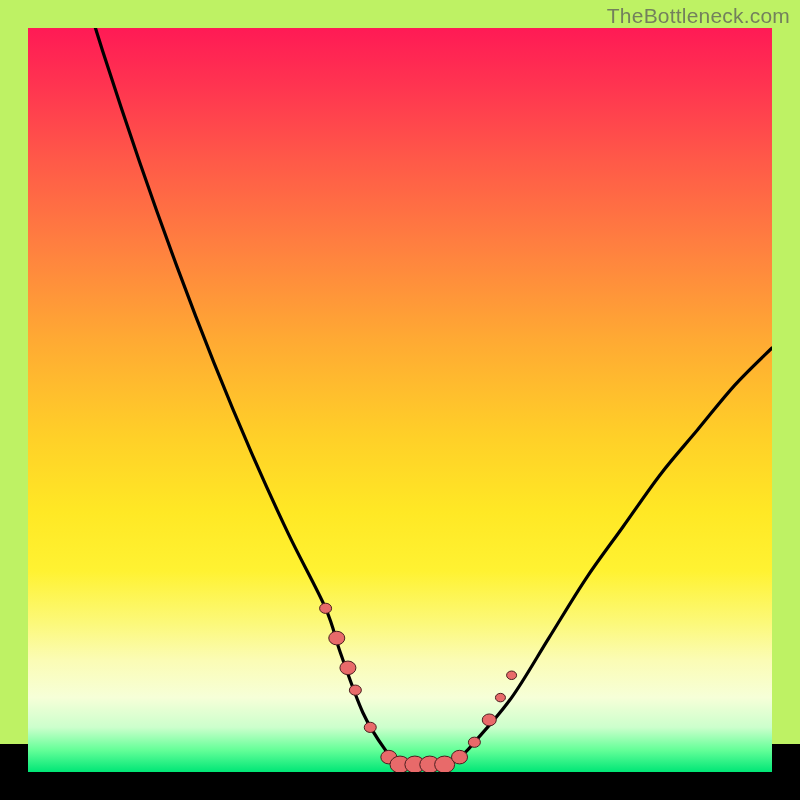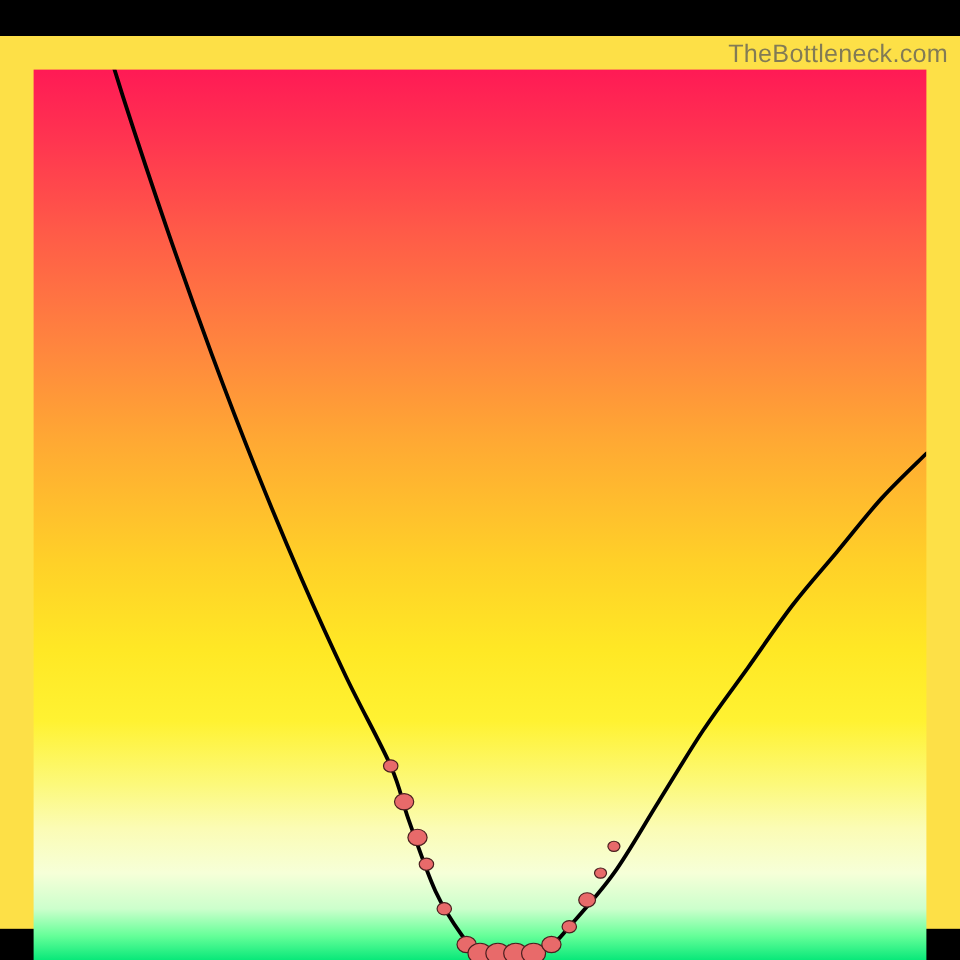--- a/index.html
+++ b/index.html
@@ -8,22 +8,21 @@
     width: 800px;
     height: 800px;
     overflow: hidden;
     background: #000;
     font-family: Arial, Helvetica, sans-serif;
   }
   .frame {
     position: relative;
     width: 800px;
     height: 744px;
-    background: #fde047;
-    margin-top: 30px;
+    background: #bef264;
   }
   .plot {
     position: absolute;
     left: 28px;
     top: 28px;
     width: 744px;
     height: 744px;
     background: linear-gradient(to bottom,
       #ff1a55 0%,
       #ff3550 8%,

